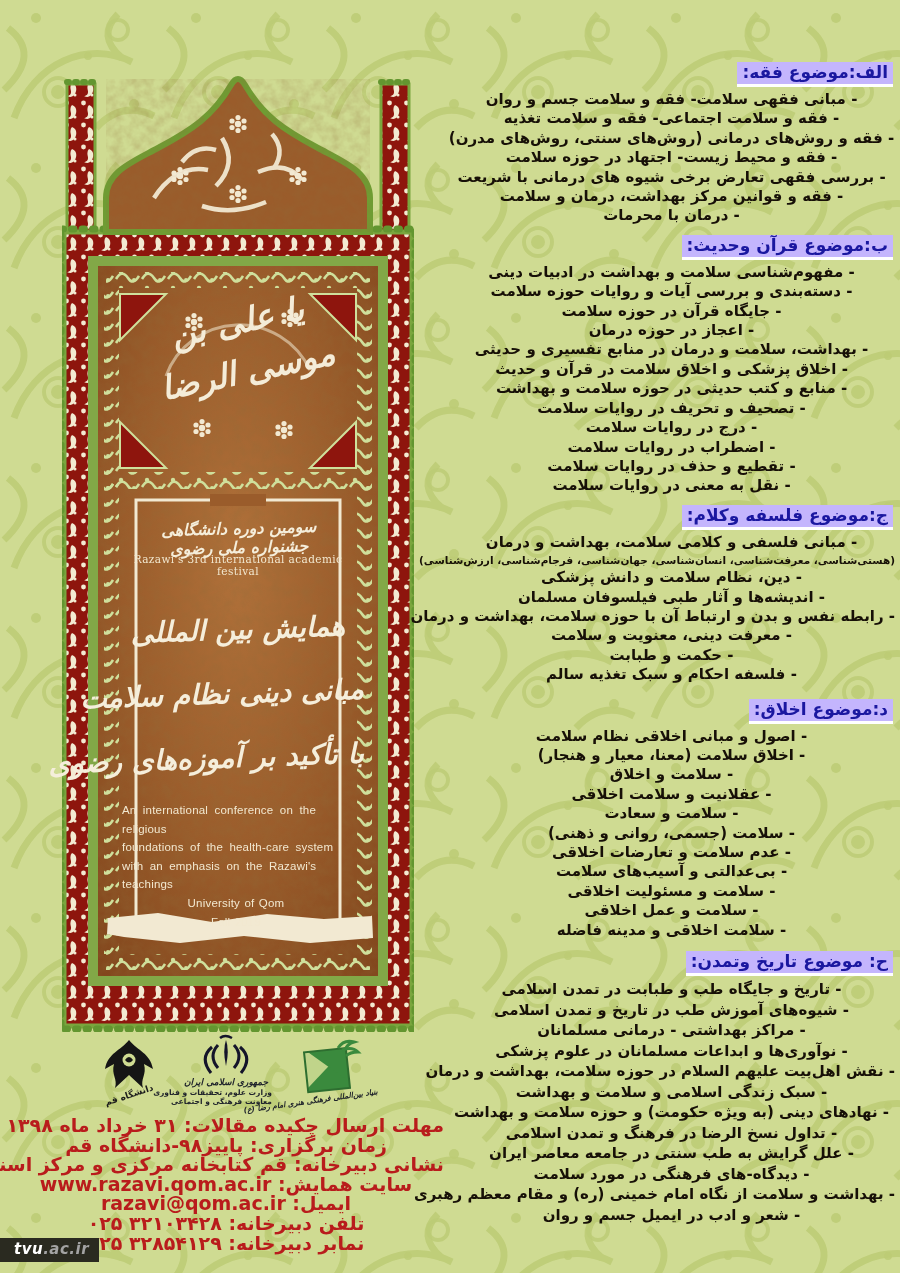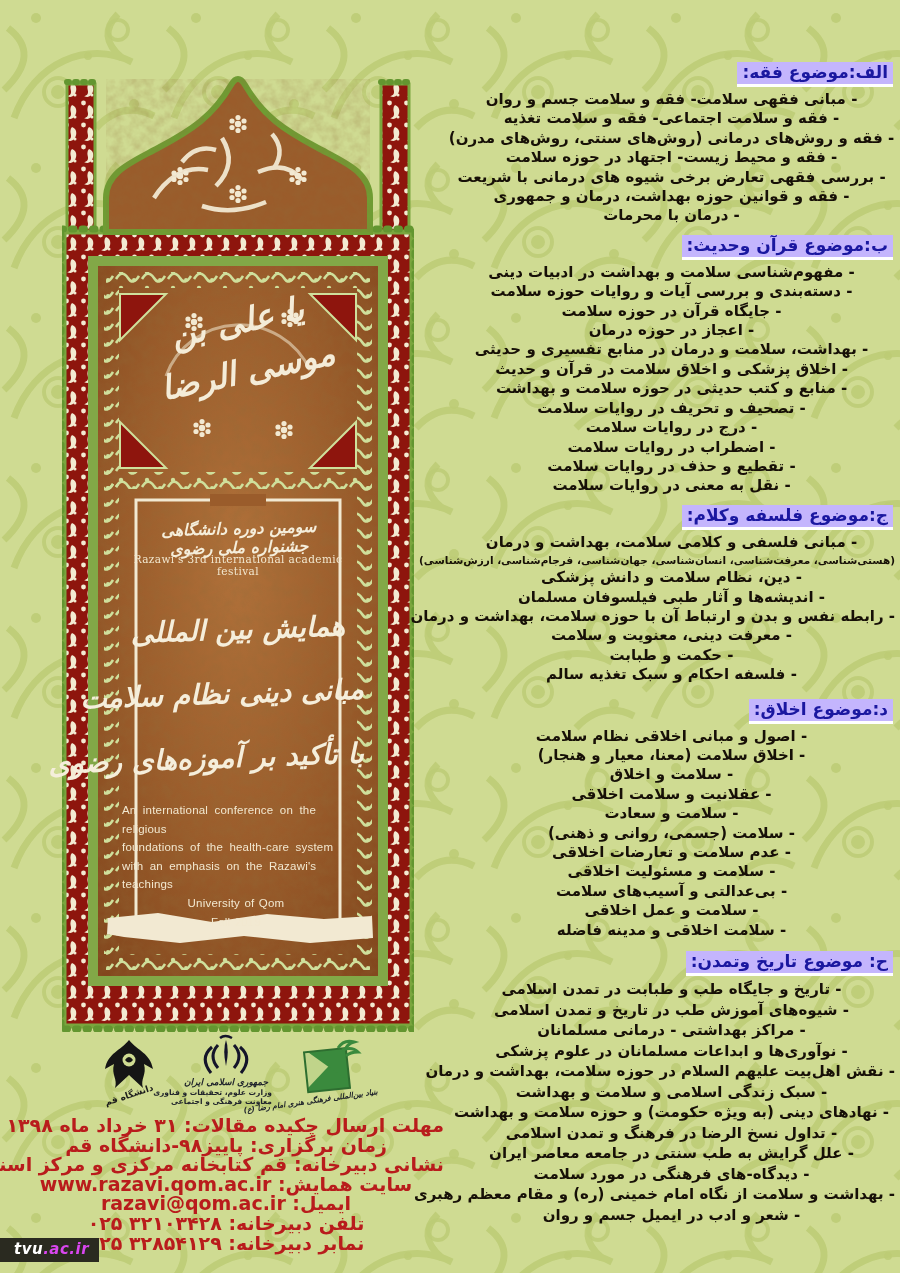--- a/index.html
+++ b/index.html
@@ -45,21 +45,21 @@
   .logos{left:88px;top:1034px;width:290px;height:86px;}
   .logo{position:absolute;text-align:center;}
   .logo-caption{font-size:9px;font-weight:bold;color:#1c1c1c;direction:rtl;white-space:nowrap;}
   .cap-rot{transform:rotate(-18deg);transform-origin:center;}
   .cap-tiny{font-size:7.5px;font-weight:bold;color:#20242c;direction:rtl;line-height:9.5px;white-space:nowrap;}
   .cap-italic{font-style:italic;transform:rotate(-8deg);}
 
   
   .watermark{left:0;top:1238px;background:#2a2a20;padding:2px 10px 4px 14px;
     font-style:italic;font-weight:bold;font-size:15px;color:#ffffff;letter-spacing:.5px;}
-  .watermark .or{color:#d946ef;}
+  .watermark .or{color:#a3a3a3;}
 </style>
 </head>
 <body>
 
 <div id="poster">
 
   <svg class="abs" width="900" height="1273" style="left:0;top:0;">
     <defs>
       <pattern id="bgfl" width="160" height="150" patternUnits="userSpaceOnUse">
         <g fill="none" stroke="#bccb74" stroke-width="7" opacity="0.85">
@@ -193,21 +193,21 @@
 
   <div class="abs topics" id="topics">
   <section class="sec sec-0">
     <div class="head-row"><span class="sec-head">الف:موضوع فقه:</span></div>
     <div class="sec-items">
           <div class="item">- مبانی فقهی سلامت-  فقه و سلامت جسم و روان</div>
           <div class="item">- فقه و سلامت اجتماعی-  فقه و سلامت تغذیه</div>
           <div class="item">- فقه و روش‌های درمانی (روش‌های سنتی، روش‌های مدرن)</div>
           <div class="item">- فقه و محیط زیست-  اجتهاد در حوزه سلامت</div>
           <div class="item">- بررسی فقهی تعارض برخی شیوه های درمانی با شریعت</div>
-          <div class="item">- فقه و قوانین حوزه بهداشت، درمان و جمهوری</div>
+          <div class="item">- فقه و قوانین مرکز بهداشت، درمان و سلامت</div>
           <div class="item">- درمان با محرمات</div>
         </div>
   </section>
 
   <section class="sec sec-1">
     <div class="head-row"><span class="sec-head">ب:موضوع قرآن وحدیث:</span></div>
     <div class="sec-items">
           <div class="item">- مفهوم‌شناسی سلامت و بهداشت در ادبیات دینی</div>
           <div class="item">- دسته‌بندی و بررسی آیات و روایات حوزه سلامت</div>
           <div class="item">- جایگاه قرآن در حوزه سلامت</div>
@@ -240,22 +240,22 @@
   <section class="sec sec-3">
     <div class="head-row"><span class="sec-head">د:موضوع اخلاق:</span></div>
     <div class="sec-items">
           <div class="item">- اصول و مبانی اخلاقی نظام سلامت</div>
           <div class="item">- اخلاق سلامت (معنا، معیار و هنجار)</div>
           <div class="item">- سلامت و اخلاق</div>
           <div class="item">- عقلانیت و سلامت اخلاقی</div>
           <div class="item">- سلامت و سعادت</div>
           <div class="item">- سلامت (جسمی، روانی و ذهنی)</div>
           <div class="item">- عدم سلامت و تعارضات اخلاقی</div>
+          <div class="item">- بی‌عدالتی و آسیب‌های سلامت</div>
           <div class="item">- سلامت و مسئولیت اخلاقی</div>
-          <div class="item">- بی‌عدالتی و آسیب‌های سلامت</div>
           <div class="item">- سلامت و عمل اخلاقی</div>
           <div class="item">- سلامت اخلاقی و مدینه فاضله</div>
         </div>
   </section>
 
   <section class="sec sec-4">
     <div class="head-row"><span class="sec-head">ح: موضوع تاریخ وتمدن:</span></div>
     <div class="sec-items">
           <div class="item">- تاریخ و جایگاه طب و طبابت در تمدن اسلامی</div>
           <div class="item">- شیوه‌های آموزش طب در تاریخ و تمدن اسلامی</div>

